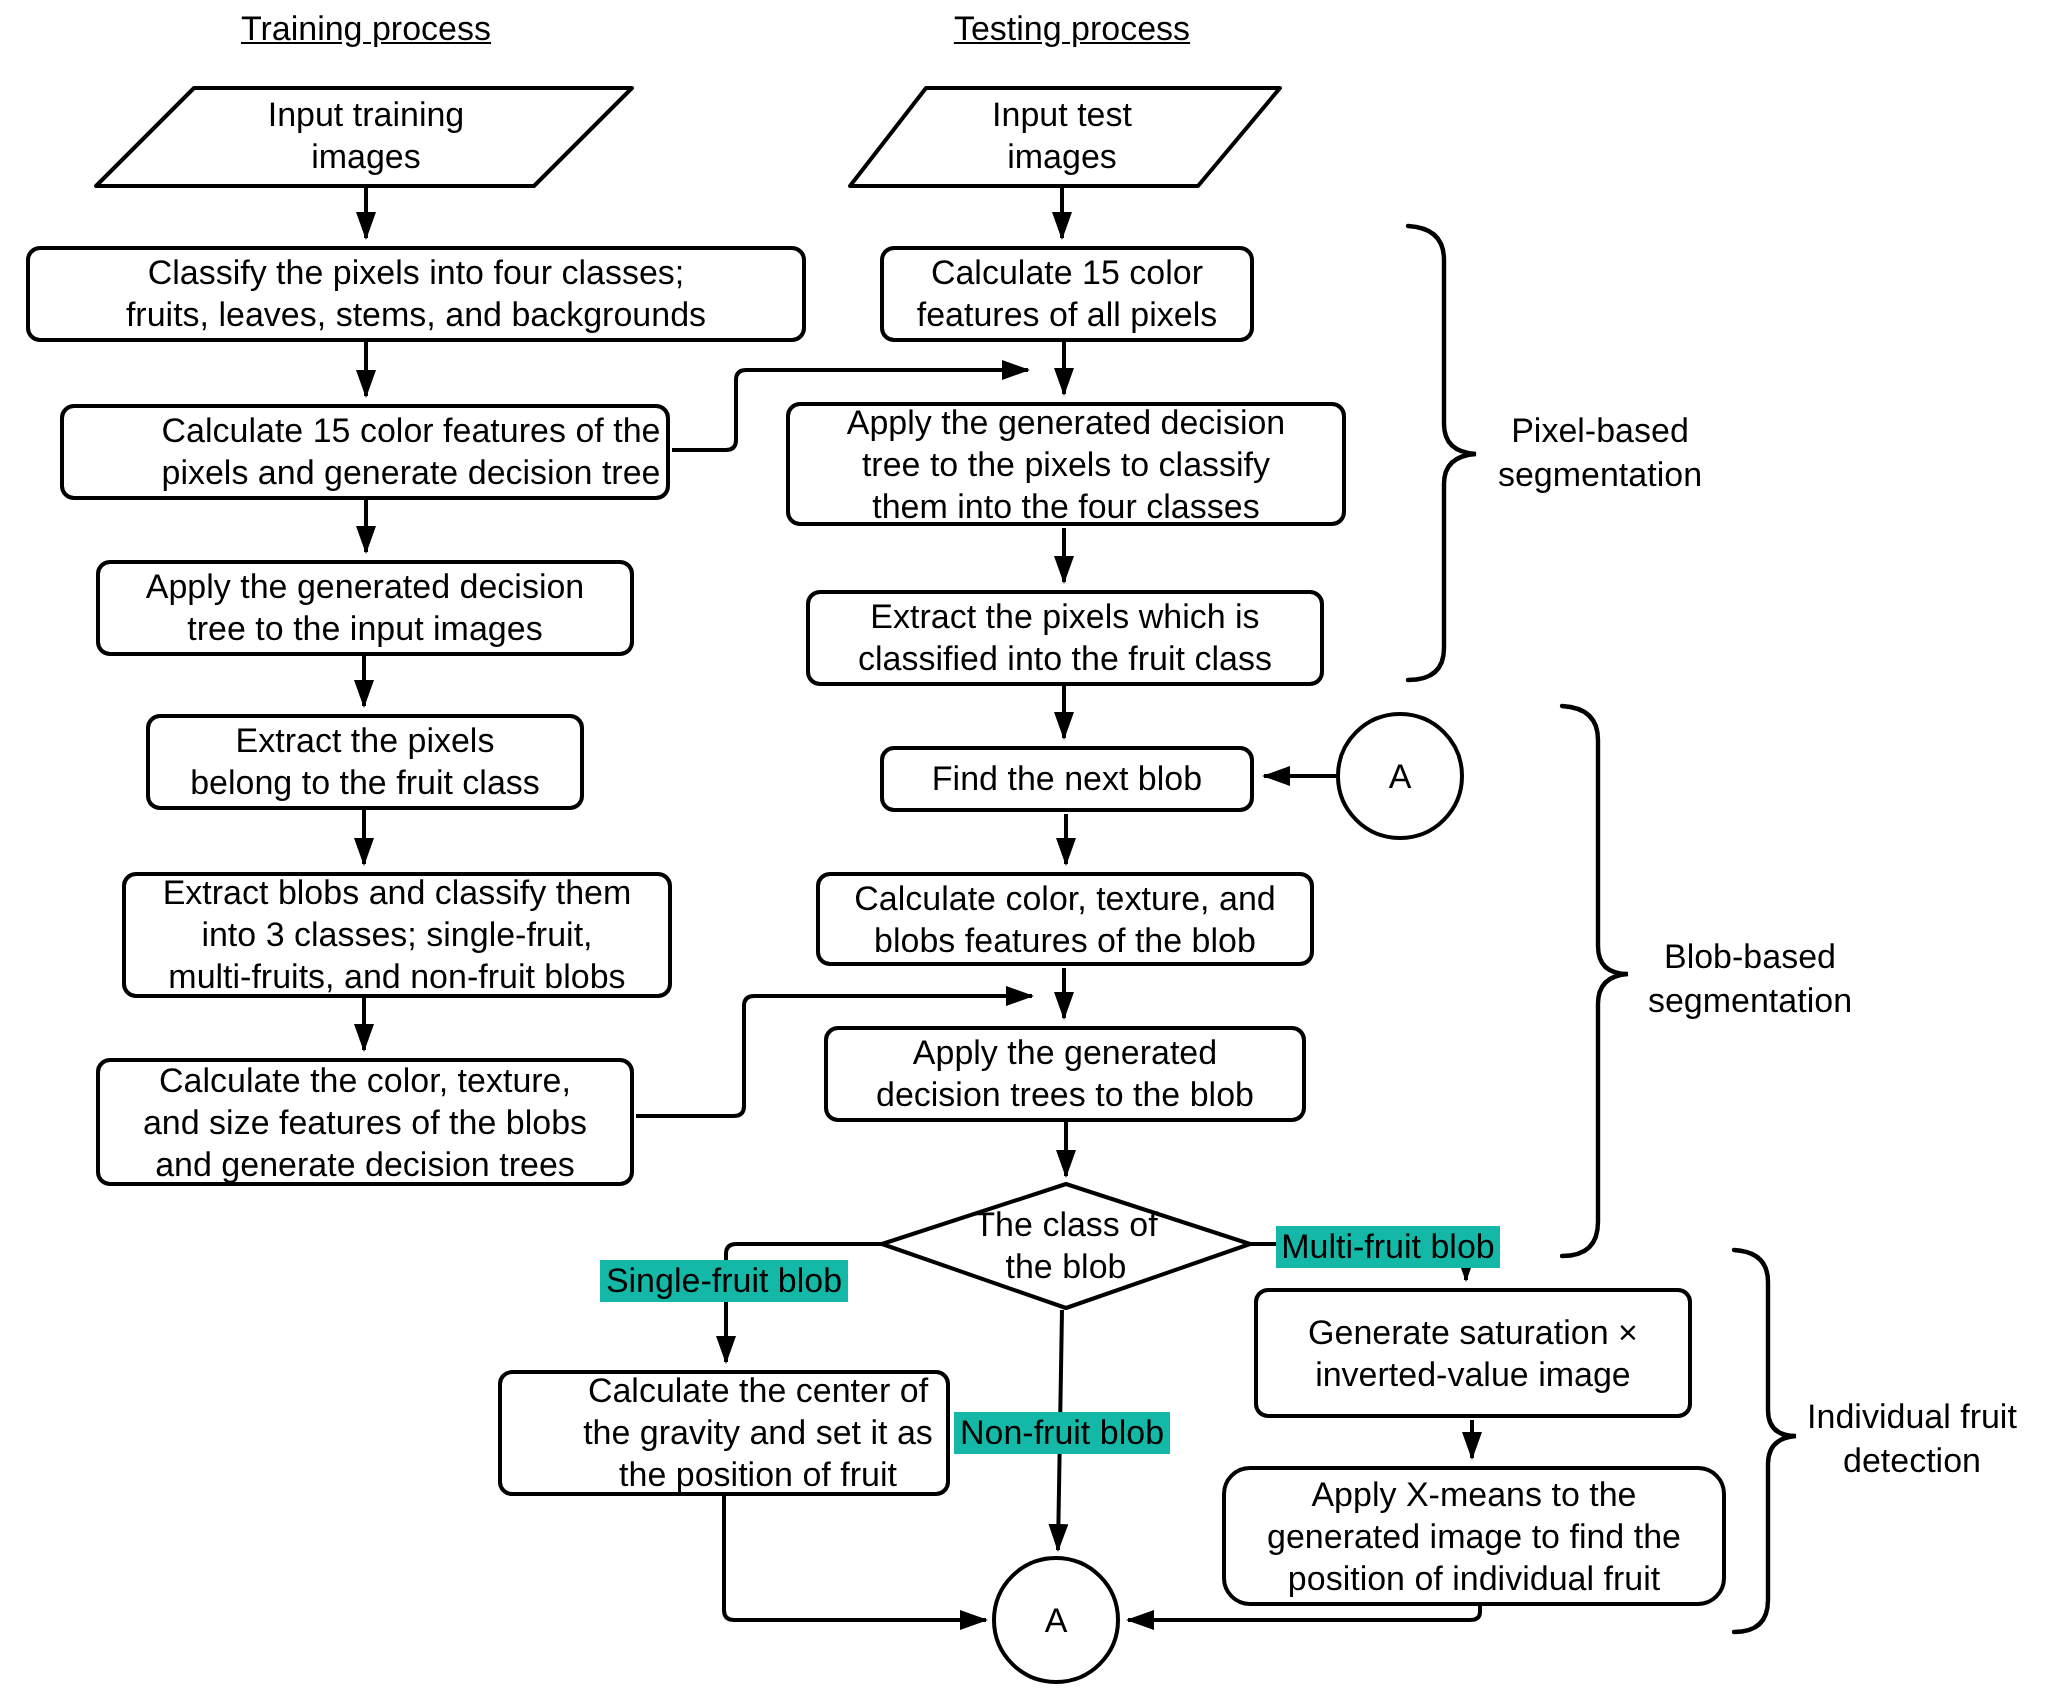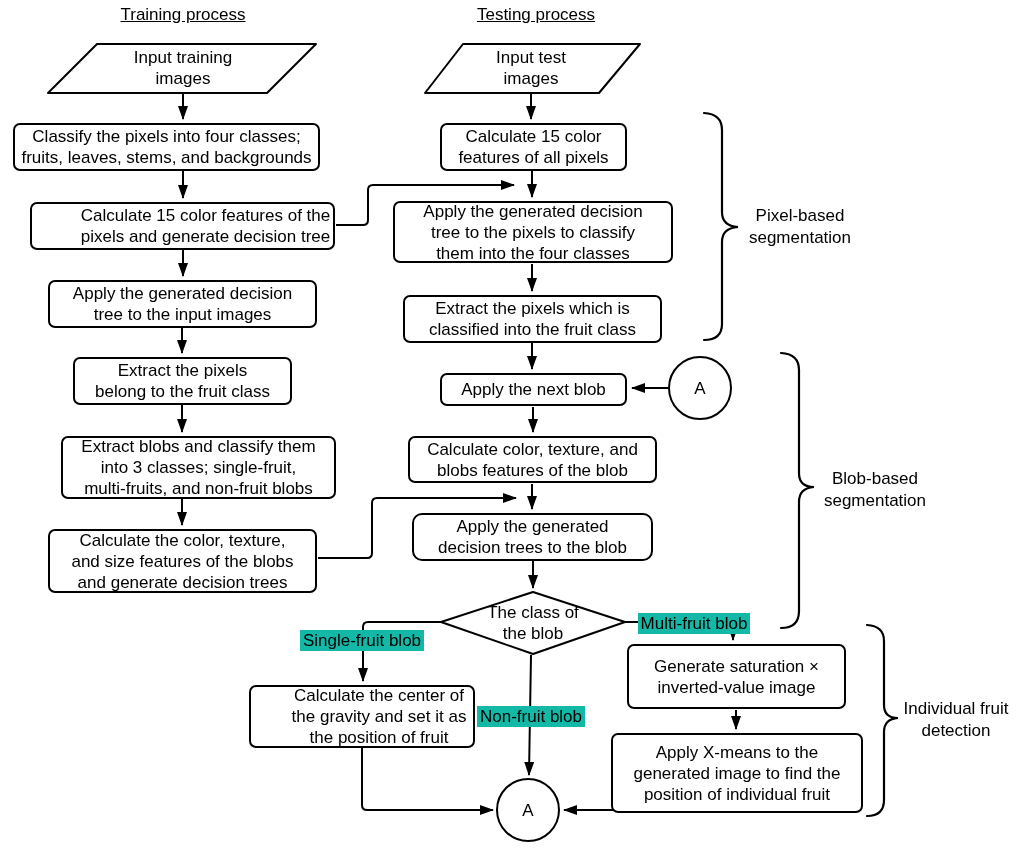--- a/index.html
+++ b/index.html
@@ -128,21 +128,21 @@
   </svg>
 
   <div class="col-title" style="left:103px; top:4px; width:160px; height:22px;">Training process</div>
   <div class="col-title" style="left:456px; top:4px; width:160px; height:22px;">Testing process</div>
 
   <div class="shape-text" style="left:98px; top:46px; width:170px; height:44px;">Input training
 images</div>
   <div class="shape-text" style="left:446px; top:46px; width:170px; height:44px;">Input test
 images</div>
 
-  <div class="box" style="left:13px; top:123px; width:307px; height:48px;">Classify the pixels into four classes;
+  <div class="box" style="left:13px; top:123px; width:390px; height:48px;">Classify the pixels into four classes;
 fruits, leaves, stems, and backgrounds</div>
   <div class="box" style="left:30px; top:202px; width:305px; height:48px;padding-left:46px;">Calculate 15 color features of the
 pixels and generate decision tree</div>
   <div class="box" style="left:48px; top:280px; width:269px; height:48px;">Apply the generated decision
 tree to the input images</div>
   <div class="box" style="left:73px; top:357px; width:219px; height:48px;">Extract the pixels
 belong to the fruit class</div>
   <div class="box" style="left:45px; top:436px; width:275px; height:63px;margin-left:16px;">Extract blobs and classify them
 into 3 classes; single-fruit,
 multi-fruits, and non-fruit blobs</div>
@@ -150,32 +150,32 @@
 and size features of the blobs
 and generate decision trees</div>
 
   <div class="box" style="left:440px; top:123px; width:187px; height:48px;">Calculate 15 color
 features of all pixels</div>
   <div class="box" style="left:393px; top:201px; width:280px; height:62px;">Apply the generated decision
 tree to the pixels to classify
 them into the four classes</div>
   <div class="box" style="left:403px; top:295px; width:259px; height:48px;">Extract the pixels which is
 classified into the fruit class</div>
-  <div class="box" style="left:440px; top:373px; width:187px; height:33px;">Apply the next blob</div>
+  <div class="box" style="left:440px; top:373px; width:187px; height:33px;">Find the next blob</div>
   <div class="box" style="left:408px; top:436px; width:249px; height:47px;">Calculate color, texture, and
 blobs features of the blob</div>
-  <div class="box" style="left:412px; top:513px; width:241px; height:48px;border-radius:10px;">Apply the generated
+  <div class="box" style="left:412px; top:513px; width:241px; height:48px;">Apply the generated
 decision trees to the blob</div>
 
   <div class="shape-text" style="left:473px; top:601px; width:120px; height:44px;">The class of
 the blob</div>
 
   <div class="box" style="left:627px; top:644px; width:219px; height:65px;">Generate saturation ×
 inverted-value image</div>
-  <div class="box" style="left:611px; top:733px; width:252px; height:80px;">Apply X-means to the
+  <div class="box" style="left:611px; top:733px; width:252px; height:70px;border-radius:14px;">Apply X-means to the
 generated image to find the
 position of individual fruit</div>
   <div class="box" style="left:249px; top:685px; width:226px; height:63px;padding-left:34px;">Calculate the center of
 the gravity and set it as
 the position of fruit</div>
 
   <div class="shape-text" style="left:685px; top:377px; width:30px; height:22px;">A</div>
   <div class="shape-text" style="left:513px; top:799px; width:30px; height:22px;">A</div>
 
   <div class="edge-label" style="left:300px; top:630px; width:124px; height:21px;">Single-fruit blob</div>

